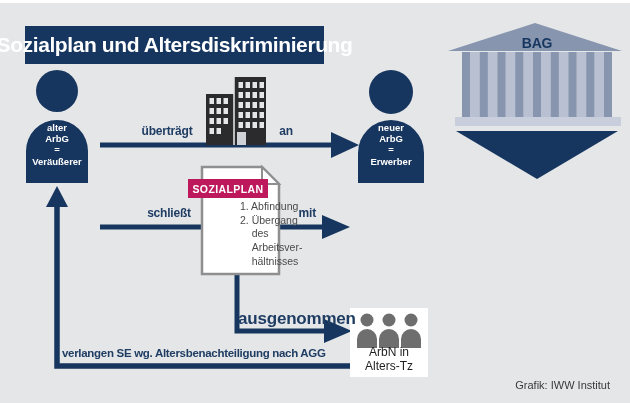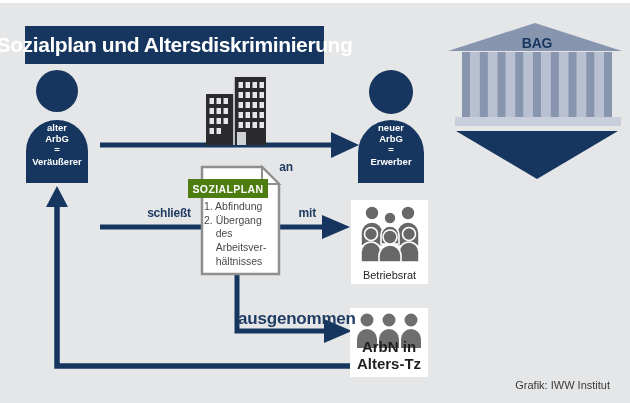--- a/index.html
+++ b/index.html
@@ -21,42 +21,42 @@
   #new-head{left:369px;top:70px;width:44px;height:44px;}
   .person-body{background:#16365f;z-index:2;display:flex;align-items:flex-start;justify-content:center;}
   #old-body{left:26px;top:120px;width:62px;height:63px;border-radius:31px 31px 0 0;}
   #new-body{left:358px;top:120px;width:66px;height:63px;border-radius:33px 33px 0 0;}
   .person-label{margin-top:2px;color:#fff;font-weight:bold;font-size:9.5px;line-height:1.18;
                 text-align:center;white-space:pre-line;}
 
   
   .lbl{font-weight:bold;font-size:12px;color:#1f3d63;text-align:center;letter-spacing:-0.2px;white-space:nowrap;}
   #lbl-transfer{left:128px;top:124px;width:78px;}
-  #lbl-an{left:268px;top:124px;width:36px;margin-top:36px;}
+  #lbl-an{left:268px;top:124px;width:36px;}
   #lbl-schliesst{left:132px;top:206px;width:74px;}
   #lbl-mit{left:284px;top:206px;width:32px;text-align:right;}
   #lbl-ausgenommen{left:238px;top:309px;width:92px;font-size:17px;}
   #lbl-claim{left:62px;top:347px;width:296px;text-align:left;font-size:11.5px;letter-spacing:-0.3px;}
   #lbl-bag{left:500px;top:27px;width:74px;font-size:14px;color:#16365f;margin-top:8px;}
 
   
-  #doc-band{left:188px;top:179px;width:80px;height:19px;background:#4d7c0f;
+  #doc-band{left:188px;top:179px;width:80px;height:19px;background:#be185d;
             display:flex;align-items:center;justify-content:center;z-index:3;}
   #doc-band span{color:#fff;font-weight:bold;font-size:10.5px;letter-spacing:0.4px;}
   #doc-content{left:204px;top:200px;width:68px;font-size:10.5px;line-height:1.3;color:#4a4a4a;
-               white-space:pre-line;z-index:3;}
+               white-space:pre-line;z-index:3;padding-left:36px;}
 
   
   .white-box{background:#fff;z-index:2;}
   #box-council{left:351px;top:200px;width:77px;height:84px;}
   #box-workers{left:350px;top:308px;width:78px;height:69px;}
   .box-icon{position:absolute;left:50%;transform:translateX(-50%);top:4px;}
   .box-label{position:absolute;left:0;right:0;bottom:3px;text-align:center;font-size:11px;
              color:#1f1f1f;line-height:1.12;white-space:pre-line;}
-  #workers-label{font-weight:bold;font-size:15px;bottom:4px;}
+  #workers-label{font-weight:normal;font-size:12px;bottom:4px;}
 
   
   #answer-box{left:460px;top:183px;width:147px;height:191px;background:#c5cbdf;
               border:2px solid #16365f;box-sizing:border-box;padding:8px 5px 5px 8px;z-index:2;}
   .answer-item{display:flex;margin-bottom:2px;}
   .bullet{width:8px;height:8px;background:#16365f;margin:4px 6px 0 0;flex:none;}
   .answer-text{font-size:11.5px;line-height:1.3;color:#1b3a63;white-space:pre-line;letter-spacing:-0.1px;}
 
   #credit{left:430px;top:379px;width:180px;text-align:right;font-size:11px;color:#3a3a3a;}
 </style>
@@ -168,54 +168,37 @@
   </div>
 
   <div class="abs person-head z2" id="new-head"></div>
   <div class="abs person-body" id="new-body">
     <div class="person-label">neuer
 ArbG
 =
 Erwerber</div>
   </div>
 
+  <div class="abs lbl" id="lbl-transfer">überträgt</div>
   <div class="abs lbl" id="lbl-an">an</div>
   <div class="abs lbl" id="lbl-schliesst">schließt</div>
   <div class="abs lbl" id="lbl-mit">mit</div>
   <div class="abs lbl" id="lbl-ausgenommen">ausgenommen</div>
+  <div class="abs lbl" id="lbl-claim">verlangen SE wg. Altersbenachteiligung nach AGG</div>
   <div class="abs lbl" id="lbl-bag">BAG</div>
 
   <div class="abs" id="doc-band">
     <span>SOZIALPLAN</span>
   </div>
   <div class="abs" id="doc-content">1. Abfindung
 2. Übergang
 &nbsp;&nbsp;&nbsp;&nbsp;des
 &nbsp;&nbsp;&nbsp;&nbsp;Arbeitsver-
 &nbsp;&nbsp;&nbsp;&nbsp;hältnisses</div>
 
-  <div class="abs white-box" id="box-council">
-    <svg class="box-icon" width="64" height="58" viewBox="0 0 64 58">
-      <g fill="#676767" stroke="#ffffff" stroke-width="1.6">
-        <circle cx="14" cy="9" r="7"></circle>
-          <path d="M3 42 L3 29 A11 11 0 0 1 25 29 L25 42 Z"></path>
-        <circle cx="50" cy="9" r="7"></circle>
-          <path d="M39 42 L39 29 A11 11 0 0 1 61 29 L61 42 Z"></path>
-        <circle cx="32" cy="14" r="6"></circle>
-          <path d="M23 40 L23 31 A9 9 0 0 1 41 31 L41 40 Z"></path>
-        <circle cx="13" cy="30" r="6.5"></circle>
-          <path d="M3 58 L3 48 A10 10 0 0 1 23 48 L23 58 Z"></path>
-        <circle cx="51" cy="30" r="6.5"></circle>
-          <path d="M41 58 L41 48 A10 10 0 0 1 61 48 L61 58 Z"></path>
-        <circle cx="32" cy="33" r="7"></circle>
-          <path d="M21 58 L21 52 A11 11 0 0 1 43 52 L43 58 Z"></path>
-      </g>
-    </svg>
-    <div class="box-label">Betriebsrat</div>
-  </div>
 
   <div class="abs white-box" id="box-workers">
     <svg class="box-icon" width="66" height="38" viewBox="0 0 66 38">
       <g fill="#6e6e6e">
         <circle cx="11" cy="8" r="6.5"></circle>
           <path d="M1 36 L1 27 A10 10 0 0 1 21 27 L21 36 Z"></path>
         <circle cx="33" cy="8" r="6.5"></circle>
           <path d="M23 36 L23 27 A10 10 0 0 1 43 27 L43 36 Z"></path>
         <circle cx="55" cy="8" r="6.5"></circle>
           <path d="M45 36 L45 27 A10 10 0 0 1 65 27 L65 36 Z"></path>

